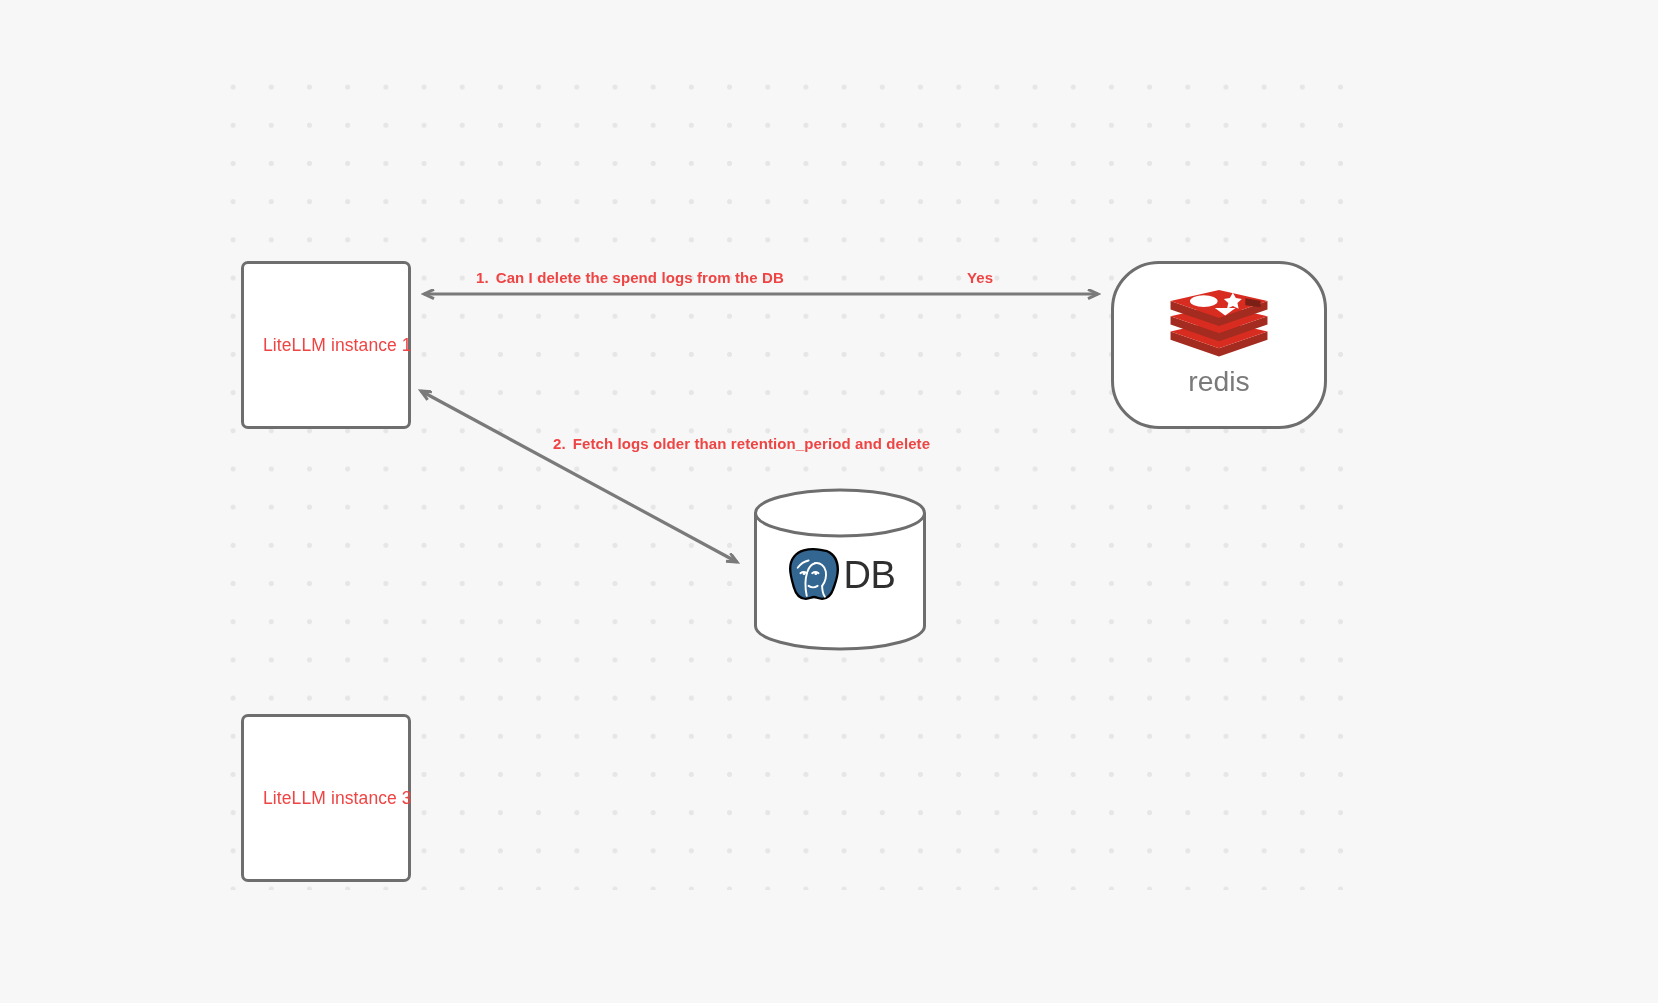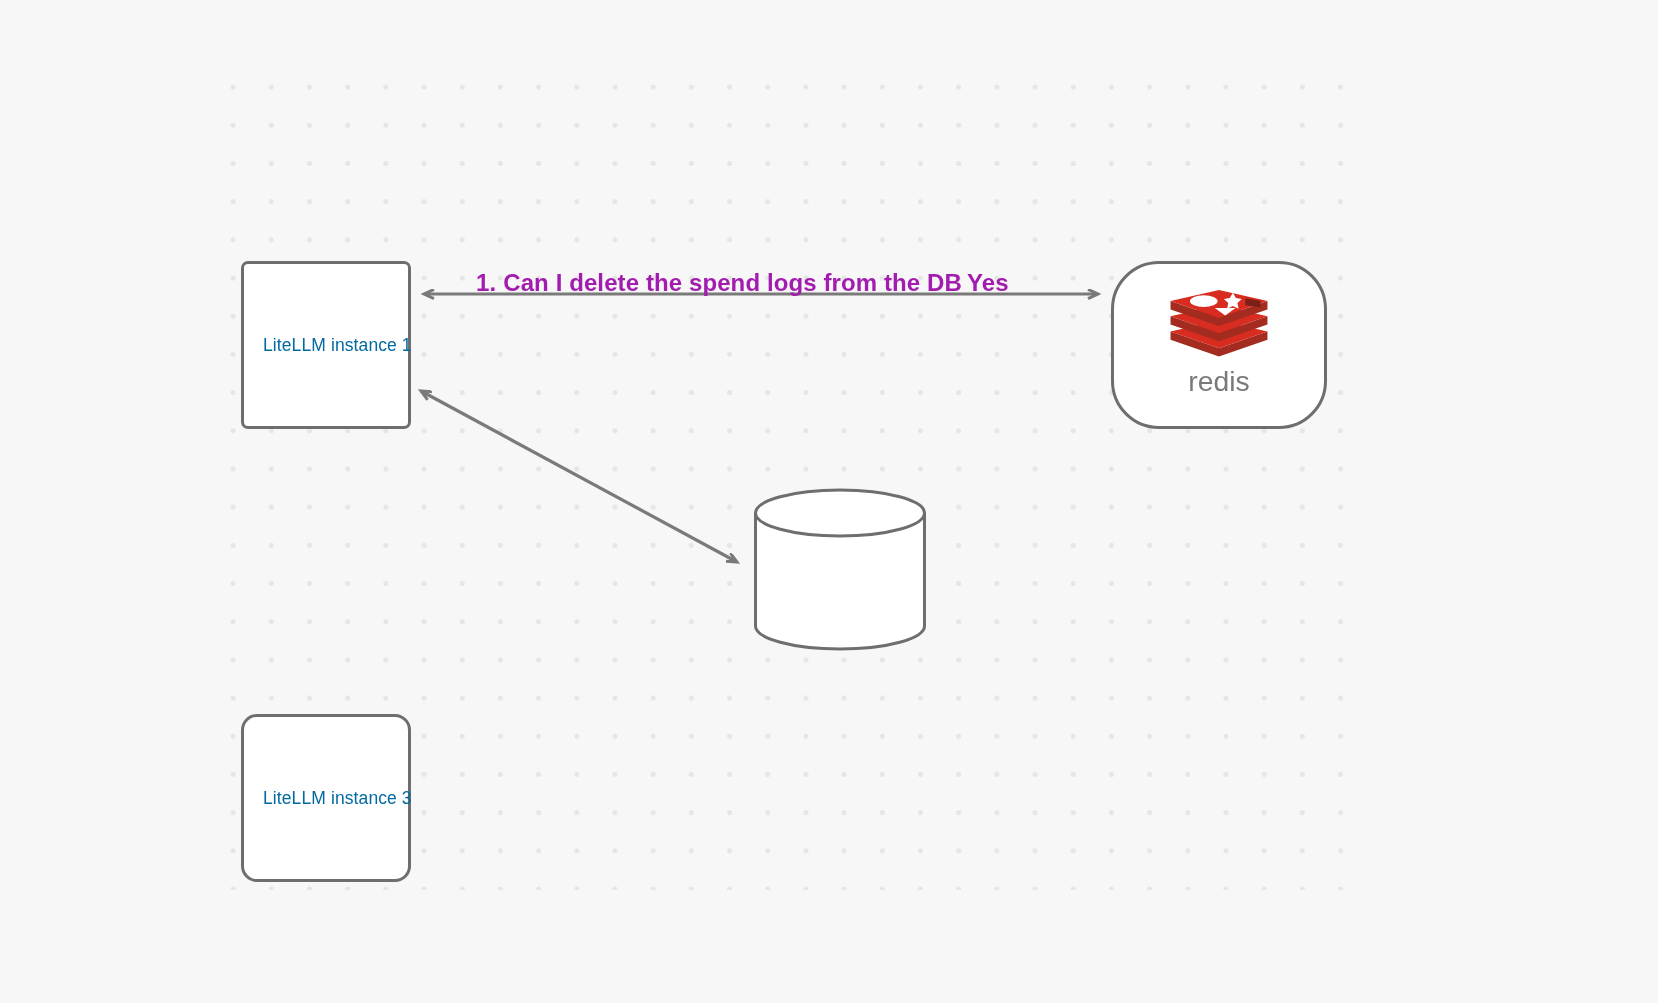--- a/index.html
+++ b/index.html
@@ -38,28 +38,28 @@
     box-sizing: border-box;
     background: #ffffff;
     border: 3px solid #6e6e6e;
     border-radius: 7px;
     display: flex;
     align-items: center;
     padding-left: 19px;
   }
   .node-label {
     font-size: 17.5px;
-    color: #0369a1;
+    color: #ef4444;
     letter-spacing: 0.1px;
     line-height: 1.2;
     white-space: nowrap;
   }
   #node-llm1 { left: 241px; top: 261px; width: 170px; height: 168px; }
   #node-llm2 { left: 241px; top: 488px; width: 170px; height: 168px; }
-  #node-llm3 { left: 241px; top: 714px; width: 170px; height: 168px; border-radius: 16px; }
+  #node-llm3 { left: 241px; top: 714px; width: 170px; height: 168px; }
 
   
   #node-redis {
     position: absolute;
     left: 1111px;
     top: 261px;
     width: 216px;
     height: 168px;
     box-sizing: border-box;
     background: #ffffff;
@@ -104,23 +104,23 @@
     position: absolute;
     left: 0; top: 0;
     width: 1658px;
     height: 1003px;
     pointer-events: none;
   }
 
   
   .edge-label {
     position: absolute;
-    font-size: 24px;
+    font-size: 15px;
     font-weight: bold;
-    color: #a21caf;
+    color: #ef4444;
     white-space: nowrap;
     letter-spacing: 0.1px;
   }
   #label-step1 { left: 476px; top: 269px; }
   #label-step1 .num { margin-right: 7px; }
   #label-yes { left: 967px; top: 269px; text-align: right; }
   #label-step2 { left: 553px; top: 435px; }
   #label-step2 .num { margin-right: 7px; }
 </style>
 </head>
@@ -146,20 +146,23 @@
       DB (diagonal) --&gt;
     <line x1="421" y1="391" x2="737" y2="562" stroke="#7a7a7a" stroke-width="3.2" marker-start="url(#arrow-start)" marker-end="url(#arrow-end)"></line>
   </svg>
 
   <div class="edge-label" id="label-step1">
     <span class="num">1.</span><span>Can I delete the spend logs from the DB</span>
   </div>
 
   <div class="edge-label" id="label-yes">Yes</div>
 
+  <div class="edge-label" id="label-step2">
+    <span class="num">2.</span><span>Fetch logs older than retention_period and delete</span>
+  </div>
 
   <div class="node-box" id="node-llm1">
     <span class="node-label">LiteLLM instance 1</span>
   </div>
 
 
   <div class="node-box" id="node-llm3">
     <span class="node-label">LiteLLM instance 3</span>
   </div>
 
@@ -183,15 +186,41 @@
     <svg class="redis-word" viewBox="0 0 200 58">
       <text x="100" y="44" text-anchor="middle" font-family="Liberation Sans, sans-serif" font-size="48" fill="#7a7a7a">redis</text>
     </svg>
   </div>
 
   <div id="node-db">
     <svg class="db-svg" width="176" height="165" viewBox="0 0 176 165">
       <path d="M3.5 26 L3.5 139 A84.5 23 0 0 0 172.5 139 L172.5 26" fill="#ffffff" stroke="#6e6e6e" stroke-width="3"></path>
       <ellipse cx="88" cy="26" rx="84.5" ry="23" fill="#ffffff" stroke="#6e6e6e" stroke-width="3"></ellipse>
     </svg>
+    <div class="db-inner">
+      <svg class="pg-elephant" viewBox="0 0 64 64">
+        <g stroke="#000000" stroke-width="5.2" stroke-linejoin="round" stroke-linecap="round" fill="#000000">
+          <path d="M46 7 C53 10 57 17 57 26 C57 34 54 41 52 47 C50 53 46 57 41 57 C37 57 35 55 32 55
+                   C29 55 27 57 23 57 C17 57 13 52 11 45 C9 38 7 31 7 25 C7 15 13 8 21 6
+                   C27 4.5 33 4.5 39 5.5 Z"></path>
+        </g>
+        <g fill="#336791">
+          <path d="M46 7 C53 10 57 17 57 26 C57 34 54 41 52 47 C50 53 46 57 41 57 C37 57 35 55 32 55
+                   C29 55 27 57 23 57 C17 57 13 52 11 45 C9 38 7 31 7 25 C7 15 13 8 21 6
+                   C27 4.5 33 4.5 39 5.5 Z"></path>
+        </g>
+        <g fill="none" stroke="#ffffff" stroke-width="2.1" stroke-linecap="round" stroke-linejoin="round">
+          <path d="M24 55 C22 46 22 37 24.5 29 C26 24 29 20 33 19"></path>
+          <path d="M33 19 C39 18 44 22 45 28 C46 34 44 40 41 44"></path>
+          <path d="M14 24 C17 20 21 17 26 16"></path>
+          <path d="M41 44 C41 49 42 53 44 56"></path>
+          <path d="M30 30 C32 28.5 35 28.5 37 30"></path>
+          <path d="M17 30 C19 28.5 22 28.5 24 30"></path>
+          <path d="M26 44 C29 46 33 46 36 44"></path>
+        </g>
+        <circle cx="21" cy="30.5" r="1.6" fill="#ffffff"></circle>
+        <circle cx="34" cy="30.5" r="1.6" fill="#ffffff"></circle>
+      </svg>
+      <span class="db-text">DB</span>
+    </div>
   </div>
 
 </div>
 
 </body></html>

